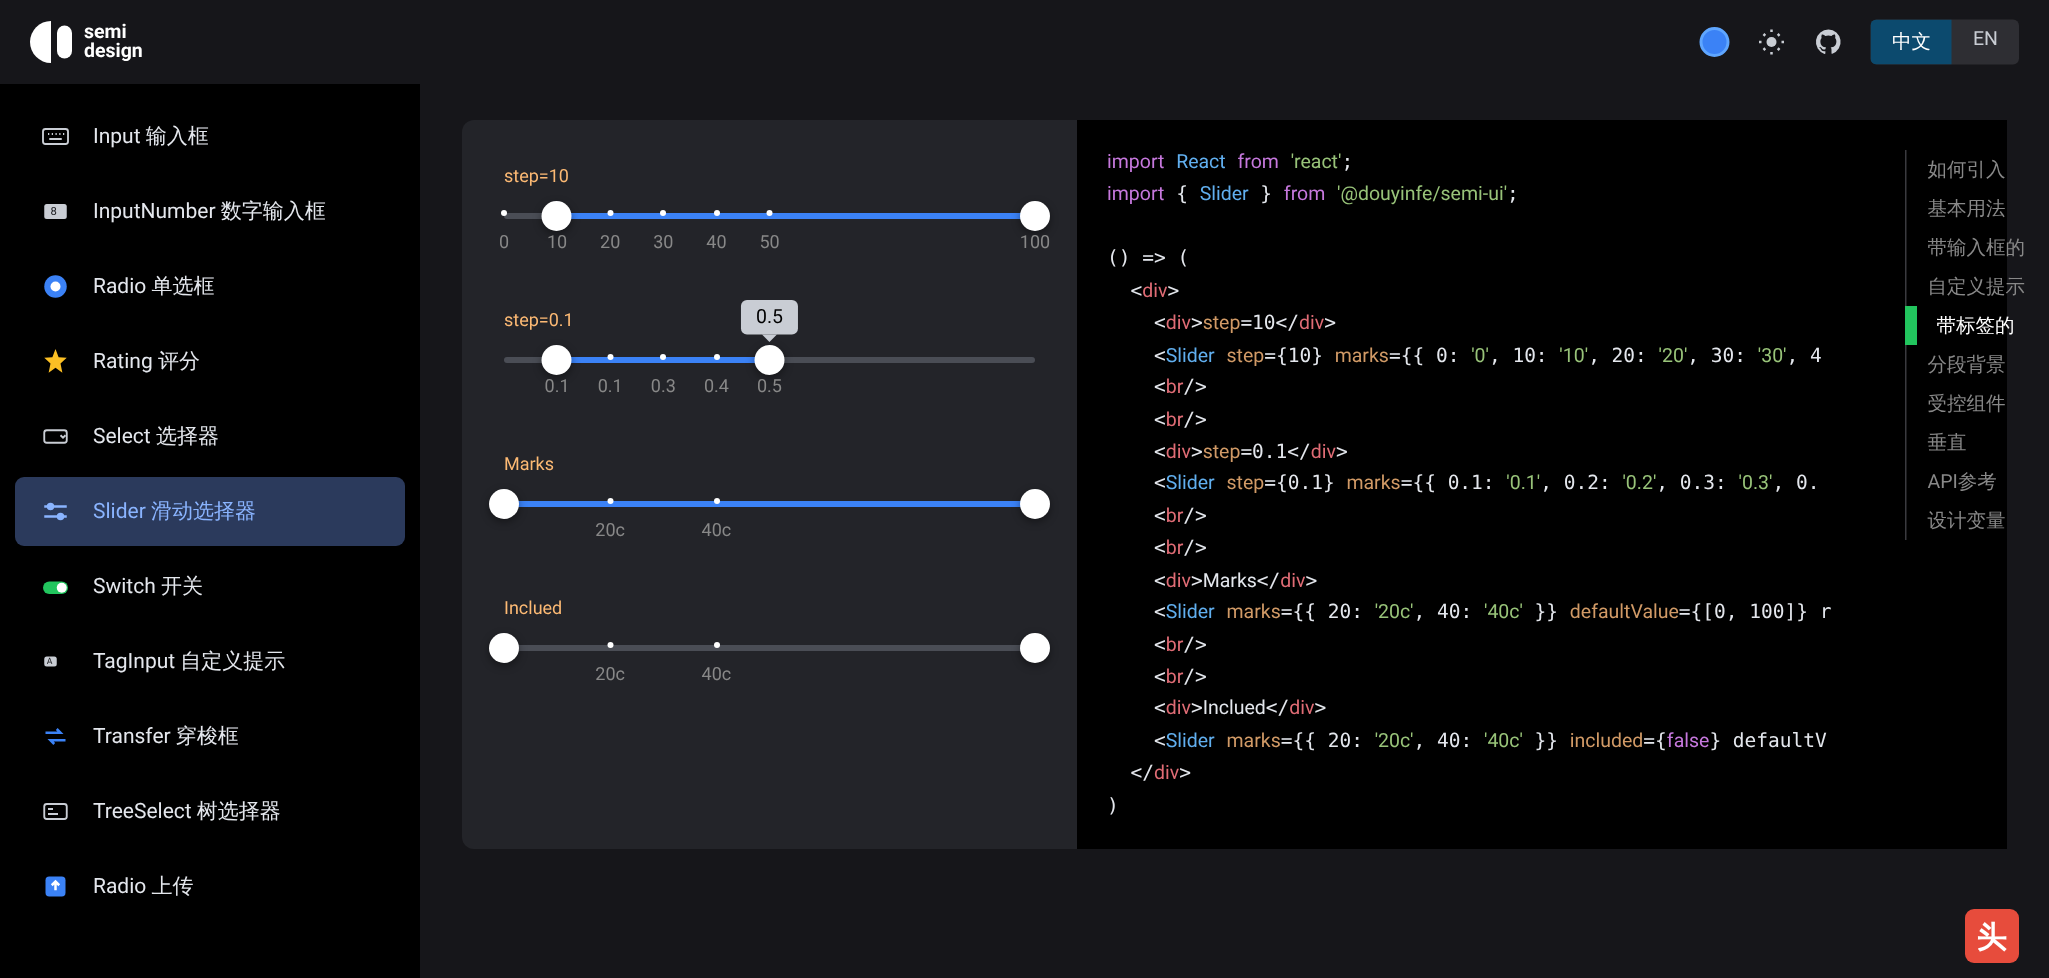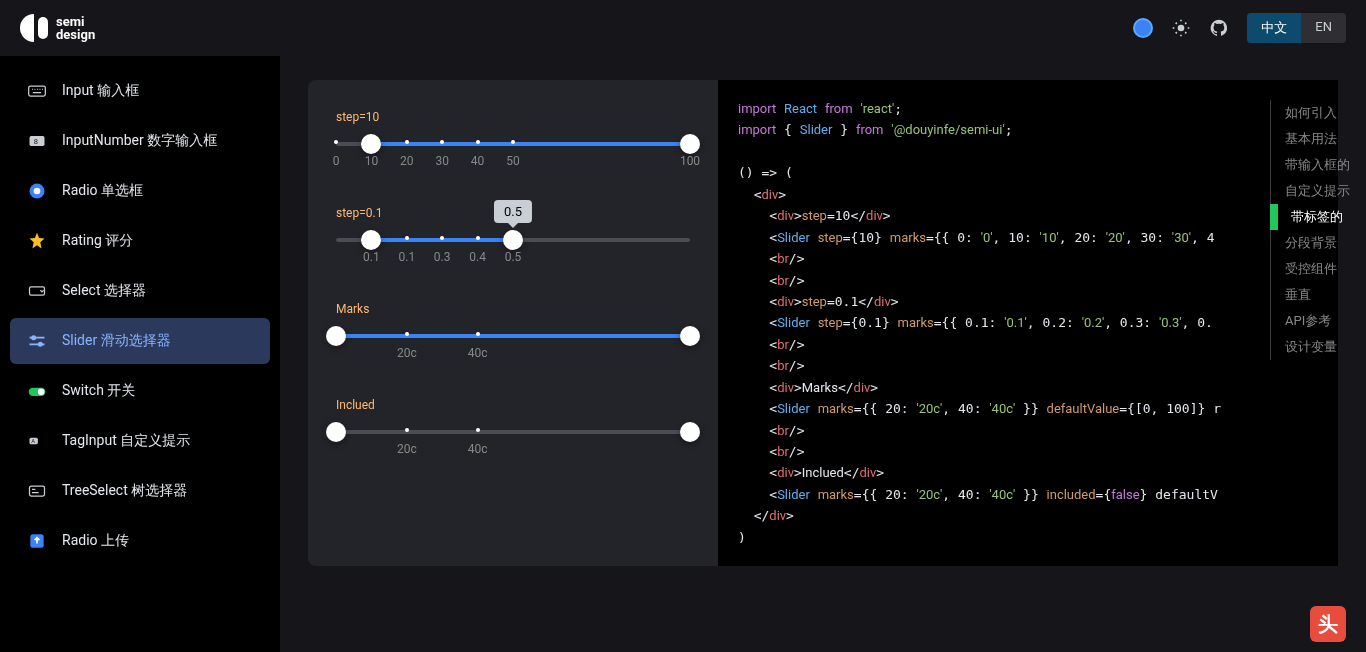--- a/index.html
+++ b/index.html
@@ -142,20 +142,28 @@
           <svg viewBox="0 0 24 24">
             <rect x="3" y="8" width="10" height="8" rx="2" fill="#c9cdd4"></rect>
             <text x="5" y="14" font-size="7" fill="#16161a">A</text>
           </svg>
         </span>
         <span>TagInput 自定义提示</span>
       </div>
       <div class="sb-item">
         <span class="sb-icon">
           <svg viewBox="0 0 24 24">
+            <path d="M4 9h12l-3-3M20 15H8l3 3" stroke="#3b82f6" stroke-width="2" fill="none"></path>
+          </svg>
+        </span>
+        <span>Transfer 穿梭框</span>
+      </div>
+      <div class="sb-item">
+        <span class="sb-icon">
+          <svg viewBox="0 0 24 24">
             <rect x="3" y="6" width="18" height="12" rx="2" fill="none" stroke="#c9cdd4" stroke-width="1.5"></rect>
             <path d="M6 10h4M6 14h8" stroke="#c9cdd4" stroke-width="1.5"></path>
           </svg>
         </span>
         <span>TreeSelect 树选择器</span>
       </div>
       <div class="sb-item">
         <span class="sb-icon">
           <svg viewBox="0 0 24 24">
             <rect x="4" y="4" width="16" height="16" rx="3" fill="#3b82f6"></rect>

